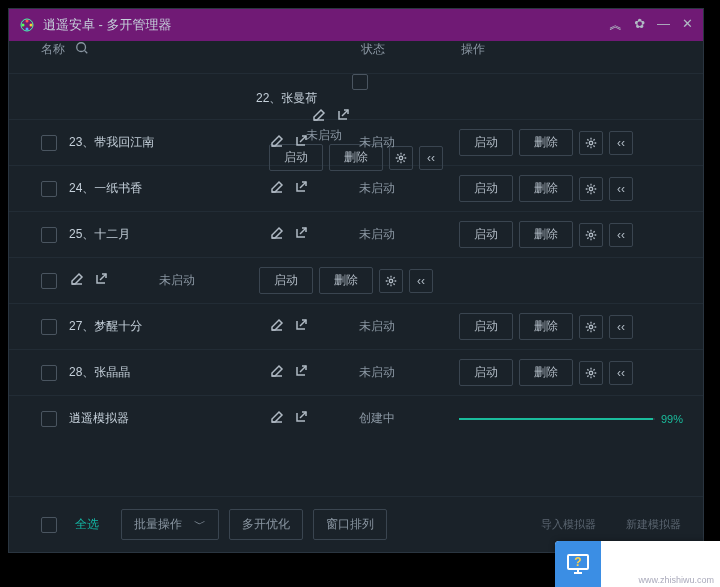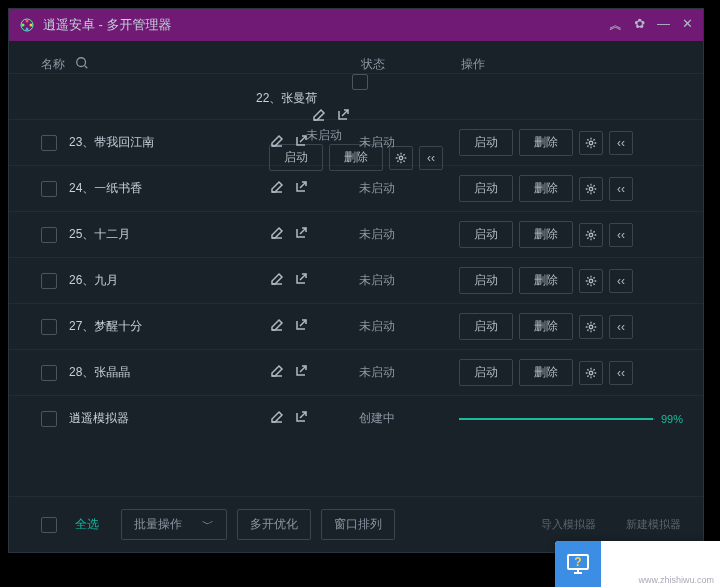--- a/index.html
+++ b/index.html
@@ -4,21 +4,21 @@
 <style>
 * { margin: 0; padding: 0; box-sizing: border-box; }
 body { font-family: "Microsoft YaHei", sans-serif; background: #000; width: 720px; height: 587px; overflow: hidden; position: relative; }
 .window { position: absolute; top: 8px; left: 8px; width: 696px; height: 545px; background: #1a2229; border: 1px solid #2a3540; }
 .titlebar { height: 32px; display: flex; align-items: center; padding: 0 10px; background: #701a75; }
 .logo-icon { width: 16px; height: 16px; margin-right: 8px; position: relative; }
 .logo-icon svg { width: 16px; height: 16px; }
 .title { color: #c5d0da; font-size: 13px; flex: 1; }
 .titlebar-controls { display: flex; gap: 12px; }
 .titlebar-controls span { color: #b0bac4; font-size: 13px; cursor: pointer; }
-.header-row { height: 32px; display: flex; align-items: flex-end; padding: 0 12px; color: #8a96a2; font-size: 12px; }
+.header-row { height: 32px; display: flex; align-items: flex-start; padding: 0 12px; color: #8a96a2; font-size: 12px; }
 .col-name { width: 340px; display: flex; align-items: center; gap: 10px; padding-left: 20px; }
 .col-status { width: 100px; }
 .col-action { flex: 1; }
 .search-icon { color: #8a96a2; font-size: 13px; }
 .list { }
 .row { height: 46px; display: flex; align-items: center; padding: 0 12px; border-top: 1px solid #222c35; }
 .row:first-child { border-top: 1px solid #222c35; flex-direction: column; }
 .checkbox { width: 16px; height: 16px; border: 1.5px solid #4a5560; border-radius: 2px; margin-right: 12px; margin-left: 20px; flex-shrink: 0; }
 .row-name { width: 200px; color: #c5d0da; font-size: 12px; }
 .row-icons { width: 90px; display: flex; gap: 8px; }
@@ -28,21 +28,21 @@
 .btn { border: 1px solid #3a4550; background: transparent; color: #b0bac4; font-size: 12px; padding: 4px 14px; border-radius: 2px; cursor: pointer; }
 .icon-btn { border: 1px solid #3a4550; background: transparent; color: #b0bac4; width: 24px; height: 24px; display: flex; align-items: center; justify-content: center; border-radius: 2px; cursor: pointer; font-size: 12px; }
 .icon-btn svg { width: 14px; height: 14px; stroke: #b0bac4; fill: none; stroke-width: 1.5; }
 .progress-wrap { flex: 1; display: flex; align-items: center; gap: 6px; padding-right: 8px; }
 .progress-bar { flex: 1; height: 2px; background: #2a3540; position: relative; }
 .progress-fill { position: absolute; left: 0; top: 0; height: 100%; background: #1abc9c; }
 .progress-text { color: #1abc9c; font-size: 11px; }
 .footer { position: absolute; bottom: 0; left: 0; right: 0; height: 56px; display: flex; align-items: center; padding: 0 12px; gap: 10px; border-top: 1px solid #222c35; }
 .footer .checkbox { margin-left: 20px; margin-right: 8px; }
 .footer-label { color: #14b8a6; font-size: 12px; margin-right: 12px; }
-.footer-btn { border: 1px solid #3a4550; background: transparent; color: #8a96a2; font-size: 12px; padding: 6px 12px; border-radius: 2px; cursor: pointer; display: flex; align-items: center; gap: 20px; }
+.footer-btn { border: 1px solid #3a4550; background: transparent; color: #8a96a2; font-size: 12px; padding: 6px 12px; border-radius: 2px; cursor: pointer; display: flex; align-items: center; gap: 12px; }
 .footer-spacer { flex: 1; }
 .footer-right-btn { color: #5a6570; font-size: 11px; padding: 6px 10px; cursor: pointer; }
 .zhishiwu { position: absolute; bottom: 0; right: 0; width: 165px; height: 46px; display: flex; align-items: center; background: #fff; border-radius: 4px 0 0 0; box-shadow: 0 0 6px rgba(0,0,0,0.3); }
 .zhishiwu-icon { width: 46px; height: 46px; background: #3b8ee4; display: flex; align-items: center; justify-content: center; border-radius: 4px 0 0 0; }
 .zhishiwu-icon svg { width: 28px; height: 28px; }
 .zhishiwu-text { flex: 1; padding-left: 10px; color: #3b8ee4; font-size: 22px; font-weight: bold; letter-spacing: 4px; }
 .zhishiwu-sub { position: absolute; bottom: 2px; right: 6px; color: #aab; font-size: 9px; }
 .chevron-down { display: inline-block; }
 </style>
 </head>
@@ -186,21 +186,20 @@
             <svg viewBox="0 0 16 16">
               <circle cx="8" cy="8" r="2"></circle>
               <path d="M8 2 L8 4 M8 12 L8 14 M2 8 L4 8 M12 8 L14 8 M3.8 3.8 L5.2 5.2 M10.8 10.8 L12.2 12.2 M3.8 12.2 L5.2 10.8 M10.8 5.2 L12.2 3.8"></path>
             </svg>
           </div>
       <div class="icon-btn">‹‹</div>
     </div>
   </div>
       <div class="row">
     <div class="checkbox"></div>
-    <div class="row-name">26、九月</div>
     <div class="row-icons">
       <span><svg viewBox="0 0 16 16">
               <path d="M3 13 L3 10 L10 3 L13 6 L6 13 Z"></path>
               <path d="M3 13 L13 13"></path>
             </svg></span>
       <span><svg viewBox="0 0 16 16">
               <path d="M4 4 L4 12 L12 12"></path>
               <path d="M7 9 L13 3"></path>
               <path d="M9 3 L13 3 L13 7"></path>
             </svg></span>

